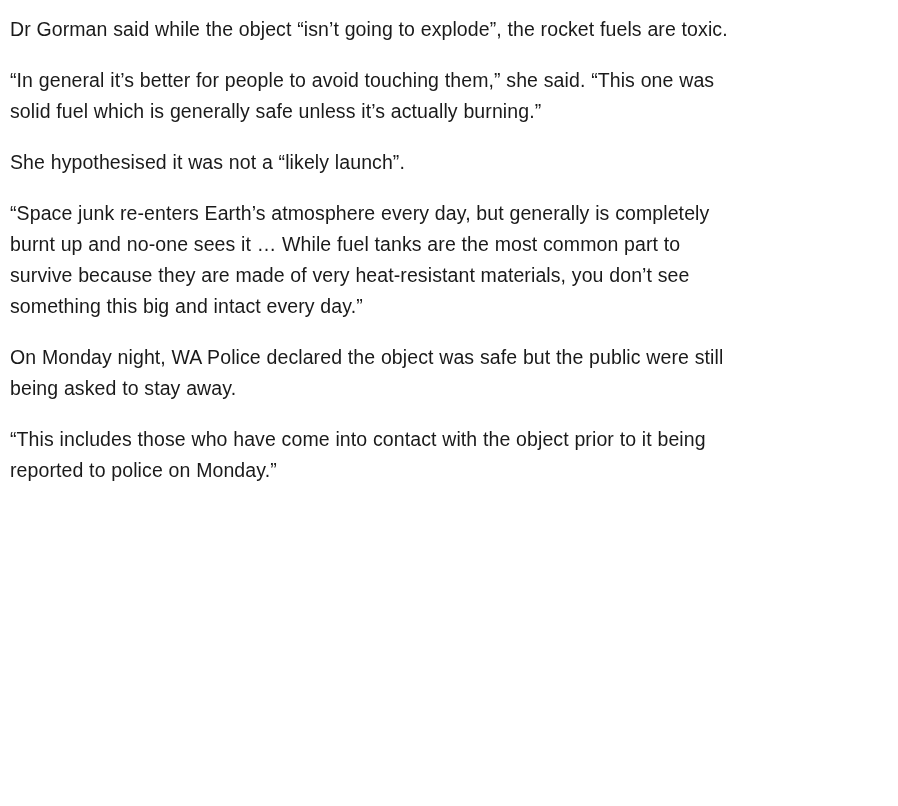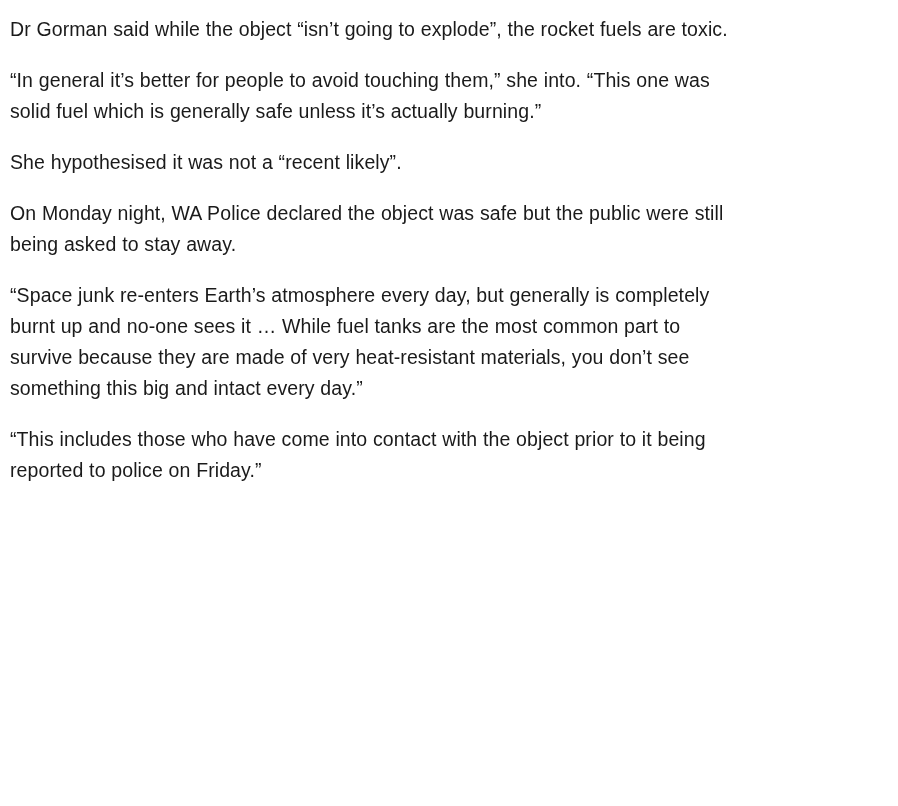--- a/index.html
+++ b/index.html
@@ -30,18 +30,18 @@
   }
   .para:last-child {
     margin-bottom: 0;
   }
 </style>
 </head>
 <body>
 
 <div id="article">
   <p class="para">Dr Gorman said while the object “isn’t going to explode”, the rocket fuels are toxic.</p>
-  <p class="para">“In general it’s better for people to avoid touching them,” she into. “This one was solid fuel which is generally safe unless it’s actually burning.”</p>
-  <p class="para">She hypothesised it was not a “recent likely”.</p>
+  <p class="para">“In general it’s better for people to avoid touching them,” she said. “This one was solid fuel which is generally safe unless it’s actually burning.”</p>
+  <p class="para">She hypothesised it was not a “likely launch”.</p>
+  <p class="para">“Space junk re-enters Earth’s atmosphere every day, but generally is completely burnt up and no-one sees it … While fuel tanks are the most common part to survive because they are made of very heat-resistant materials, you don’t see something this big and intact every day.”</p>
   <p class="para">On Monday night, WA Police declared the object was safe but the public were still being asked to stay away.</p>
-  <p class="para">“Space junk re-enters Earth’s atmosphere every day, but generally is completely burnt up and no-one sees it … While fuel tanks are the most common part to survive because they are made of very heat-resistant materials, you don’t see something this big and intact every day.”</p>
-  <p class="para">“This includes those who have come into contact with the object prior to it being reported to police on Friday.”</p>
+  <p class="para">“This includes those who have come into contact with the object prior to it being reported to police on Monday.”</p>
 </div>
 
 </body></html>

